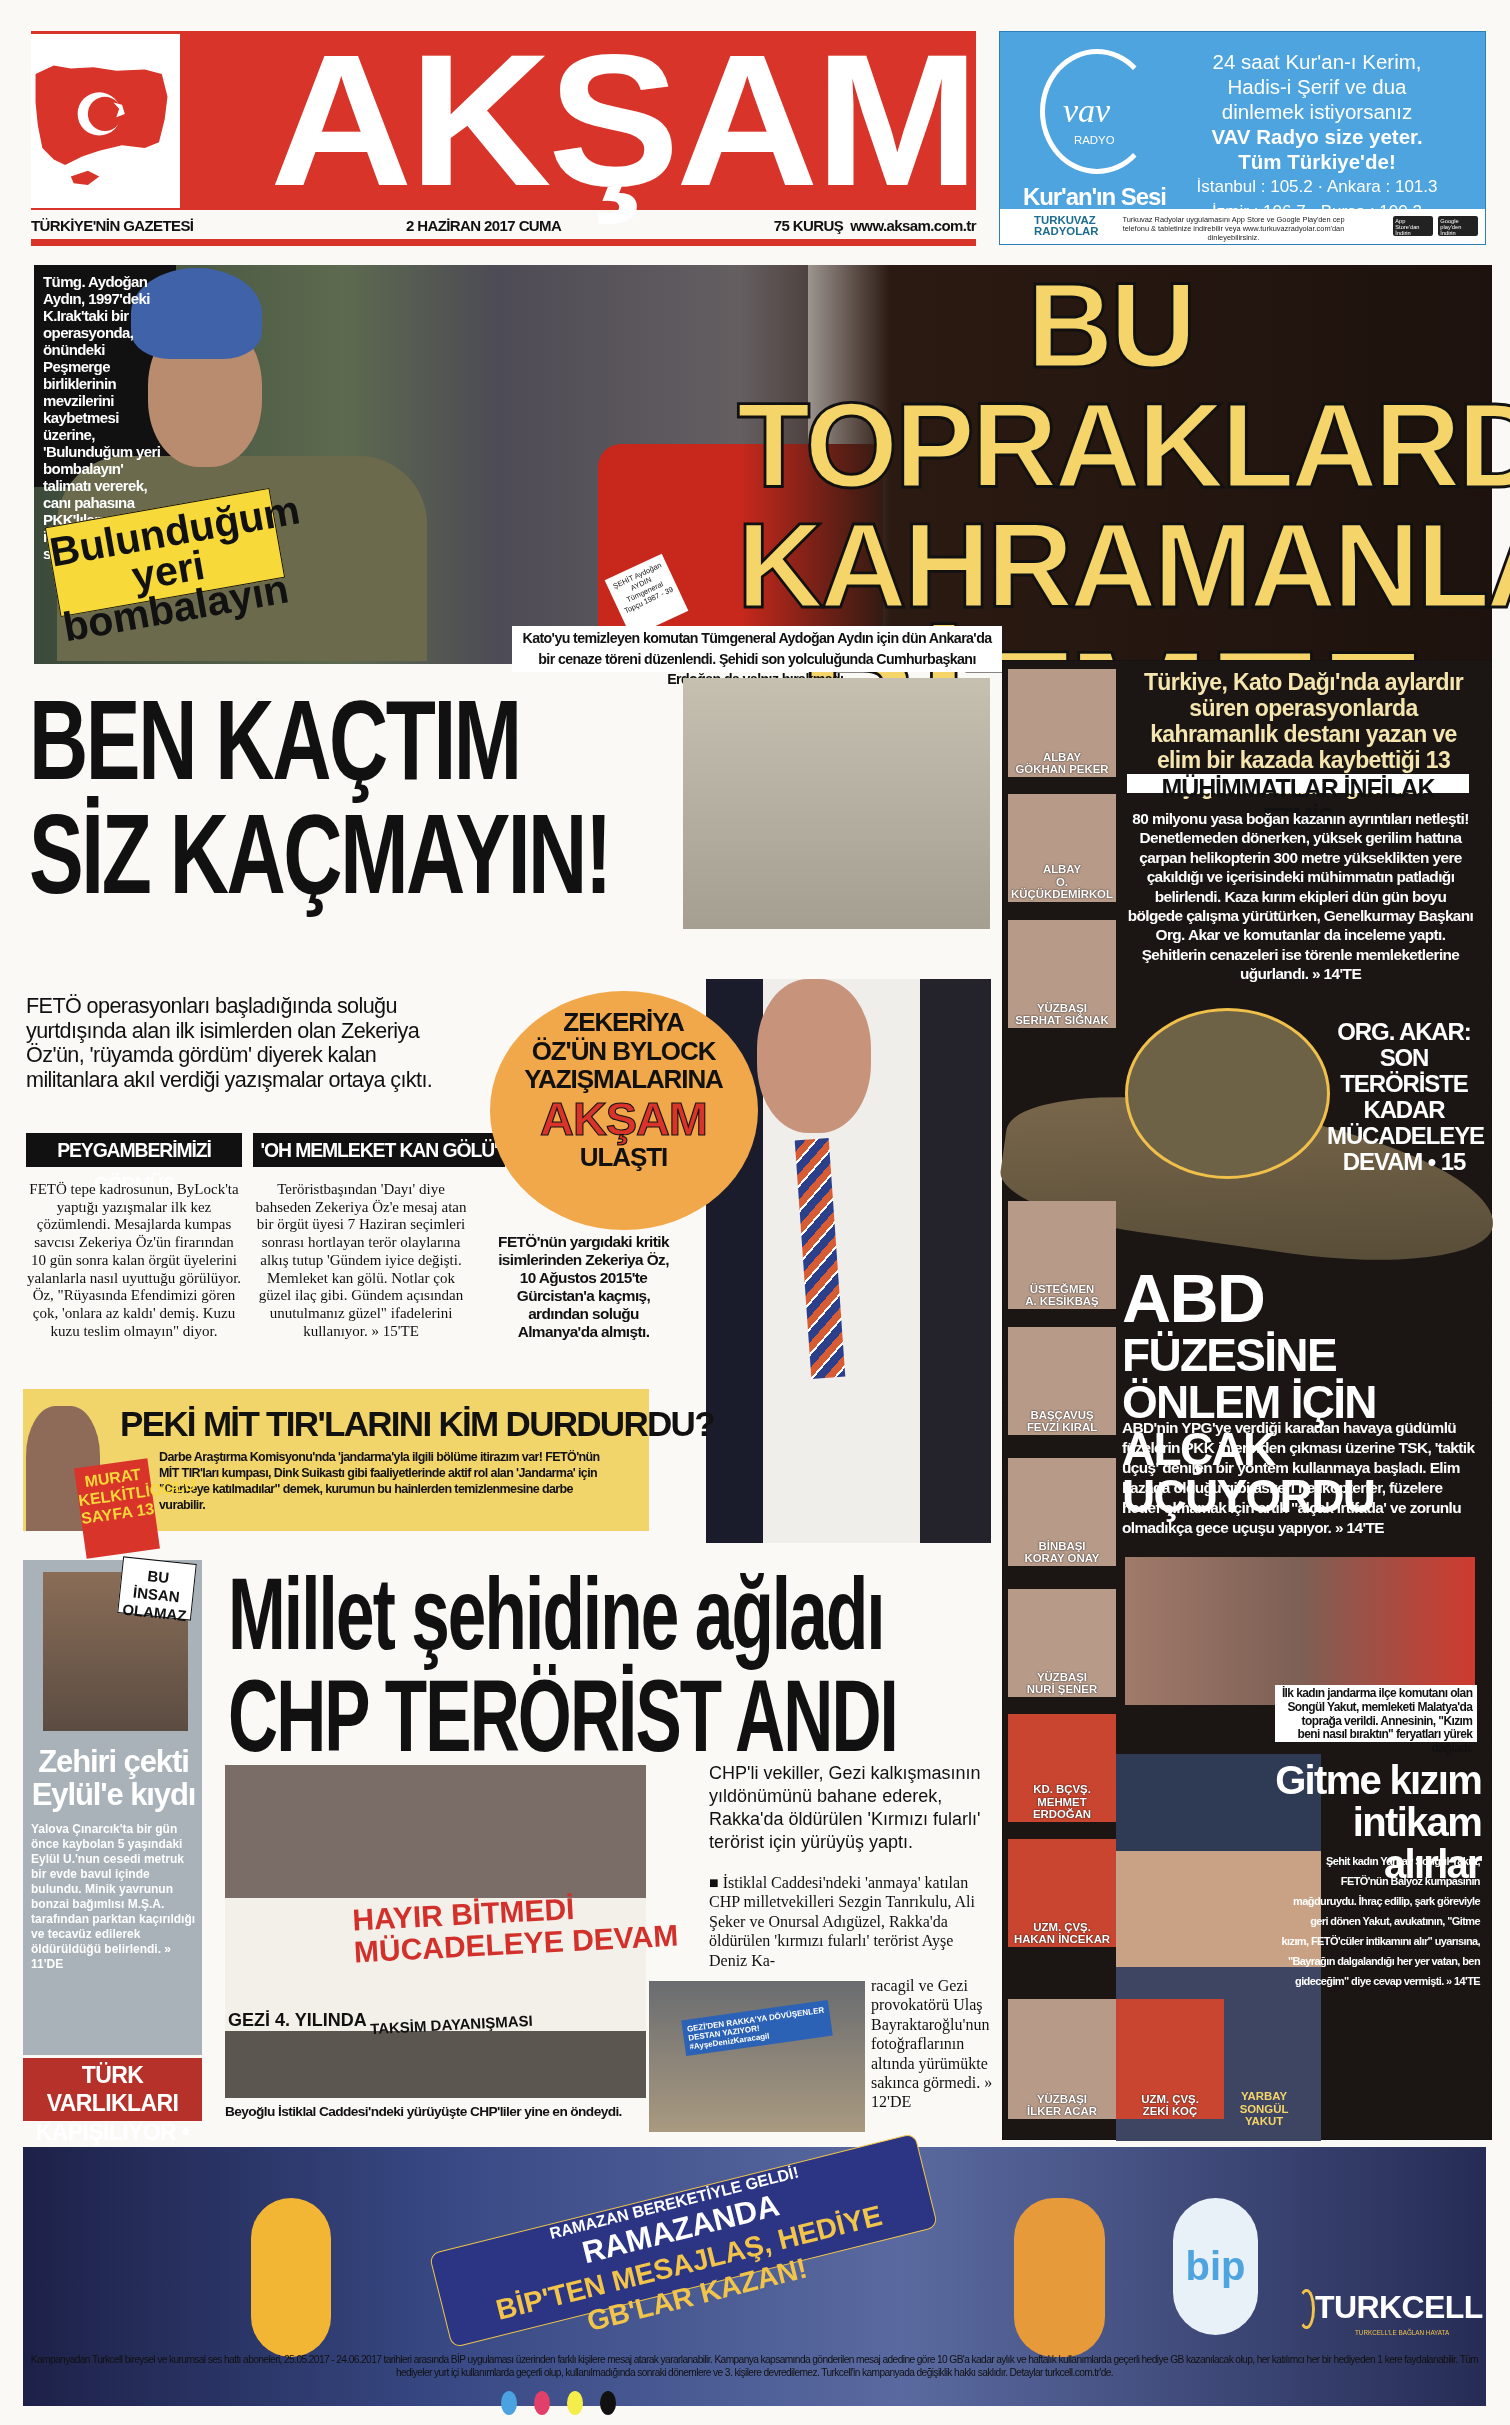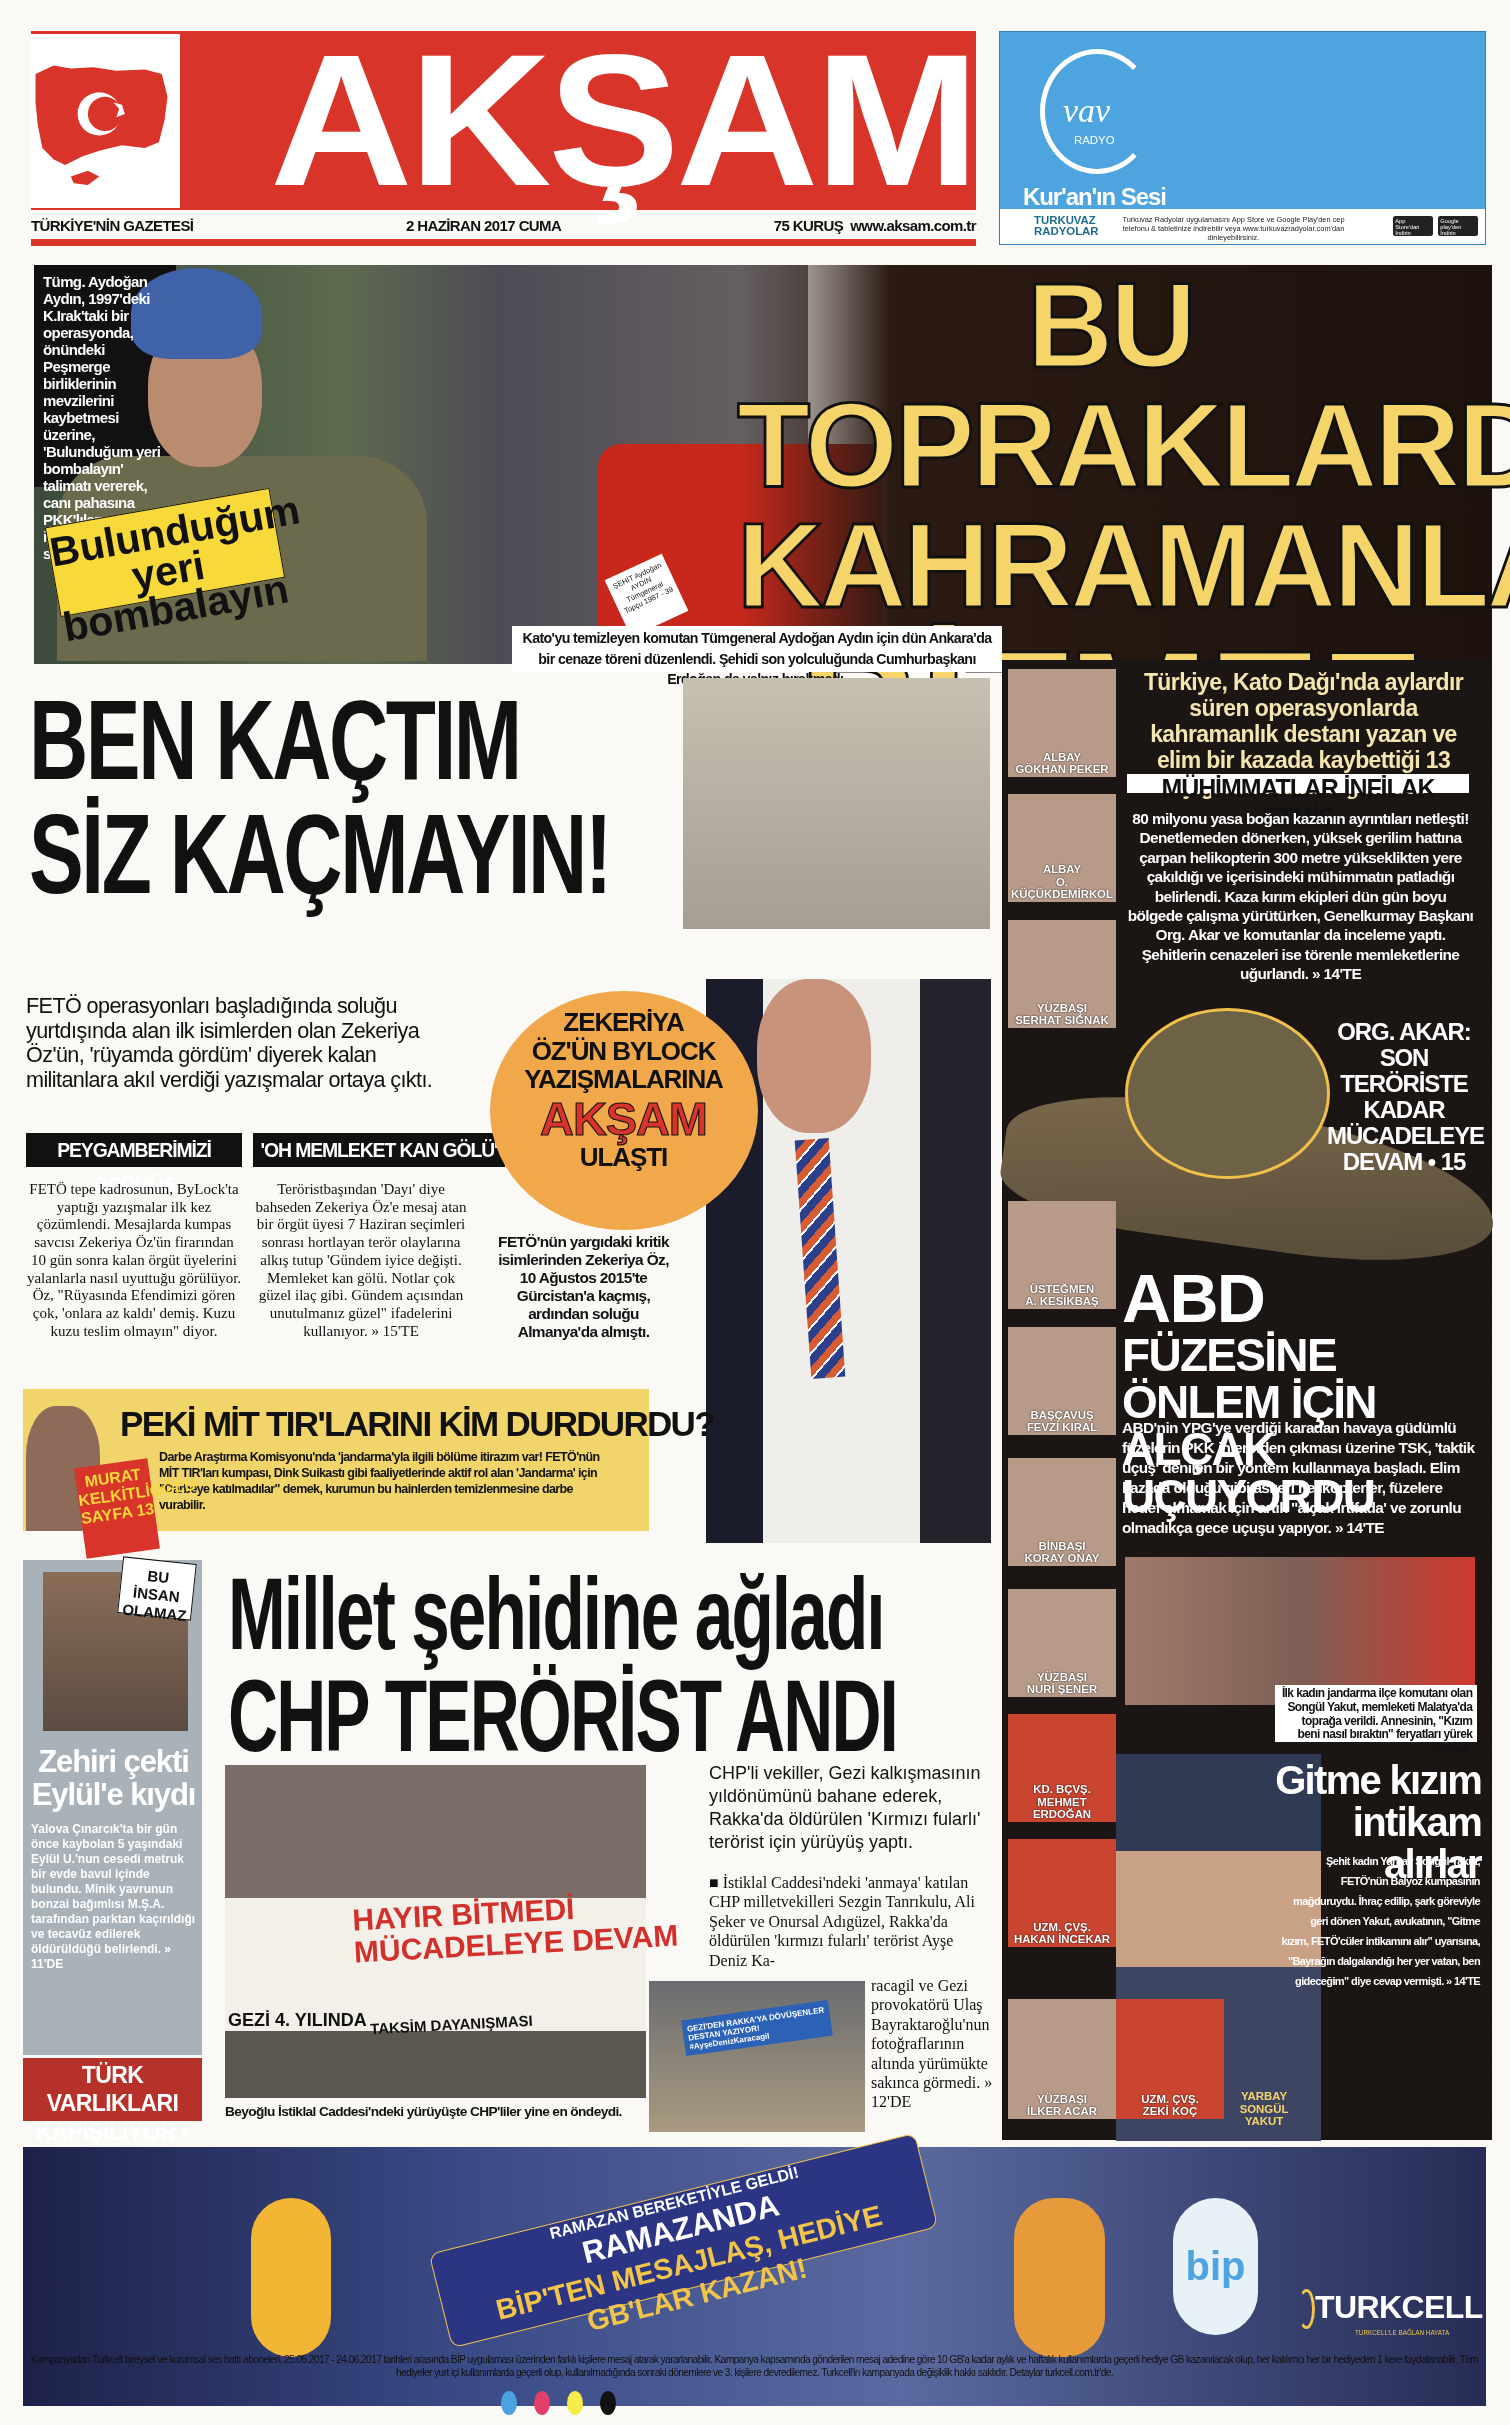--- a/index.html
+++ b/index.html
@@ -117,20 +117,29 @@
   <span>2 HAZİRAN 2017 CUMA</span>
   <span><span>75 KURUŞ</span>&nbsp;&nbsp;<span>www.aksam.com.tr</span></span>
 </div>
 <div class="abs" id="redline"></div>
 
 <div class="abs" id="ad">
   <div class="abs" style="left:40px;top:17px;width:114px;height:125px;border:5.7px solid #fff;border-radius:50%;border-right-color:transparent"></div>
   <div class="abs" style="left:63px;top:60px;color:#fff;font-size:34px;font-style:italic;font-family:'Liberation Serif',serif">vav</div>
   <div class="abs" style="left:74px;top:102px;color:#fff;font-size:11.4px">RADYO</div>
   <div class="abs" style="left:23px;top:151px;color:#fff;font-size:24px;font-weight:bold;letter-spacing:-1.1px">Kur'an'ın Sesi</div>
+  <div class="abs txt">
+    <div>24 saat Kur'an-ı Kerim,</div>
+    <div>Hadis-i Şerif ve dua</div>
+    <div>dinlemek istiyorsanız</div>
+    <div style="font-weight:bold">VAV Radyo size yeter.</div>
+    <div style="font-weight:bold">Tüm Türkiye'de!</div>
+    <div style="font-size:17px">İstanbul : 105.2 · Ankara : 101.3</div>
+    <div style="font-size:17px">İzmir : 106.7 · Bursa : 100.2</div>
+  </div>
   <div class="abs strip">
     <div class="abs" style="left:34px;top:5.7px;font-size:11.4px;font-weight:bold;color:#1b6c8e;width:57px;line-height:11.4px">TURKUVAZ RADYOLAR</div>
     <div class="abs" style="left:114px;top:5.7px;width:239px;text-align:center">Turkuvaz Radyolar uygulamasını App Store ve Google Play'den cep telefonu &amp; tabletinize indirebilir veya www.turkuvazradyolar.com'dan dinleyebilirsiniz.</div>
     <div class="abs" style="left:393px;top:6.8px;width:40px;height:20.5px;background:#222;color:#fff;font-size:5.7px;padding:2.3px;border-radius:2.3px">App Store'dan İndirin</div>
     <div class="abs" style="left:438px;top:6.8px;width:40px;height:20.5px;background:#222;color:#fff;font-size:5.7px;padding:2.3px;border-radius:2.3px">Google play'den İndirin</div>
   </div>
 </div>
 
 <div class="abs" id="topphoto"></div>
 <div class="abs" id="flag"></div>

